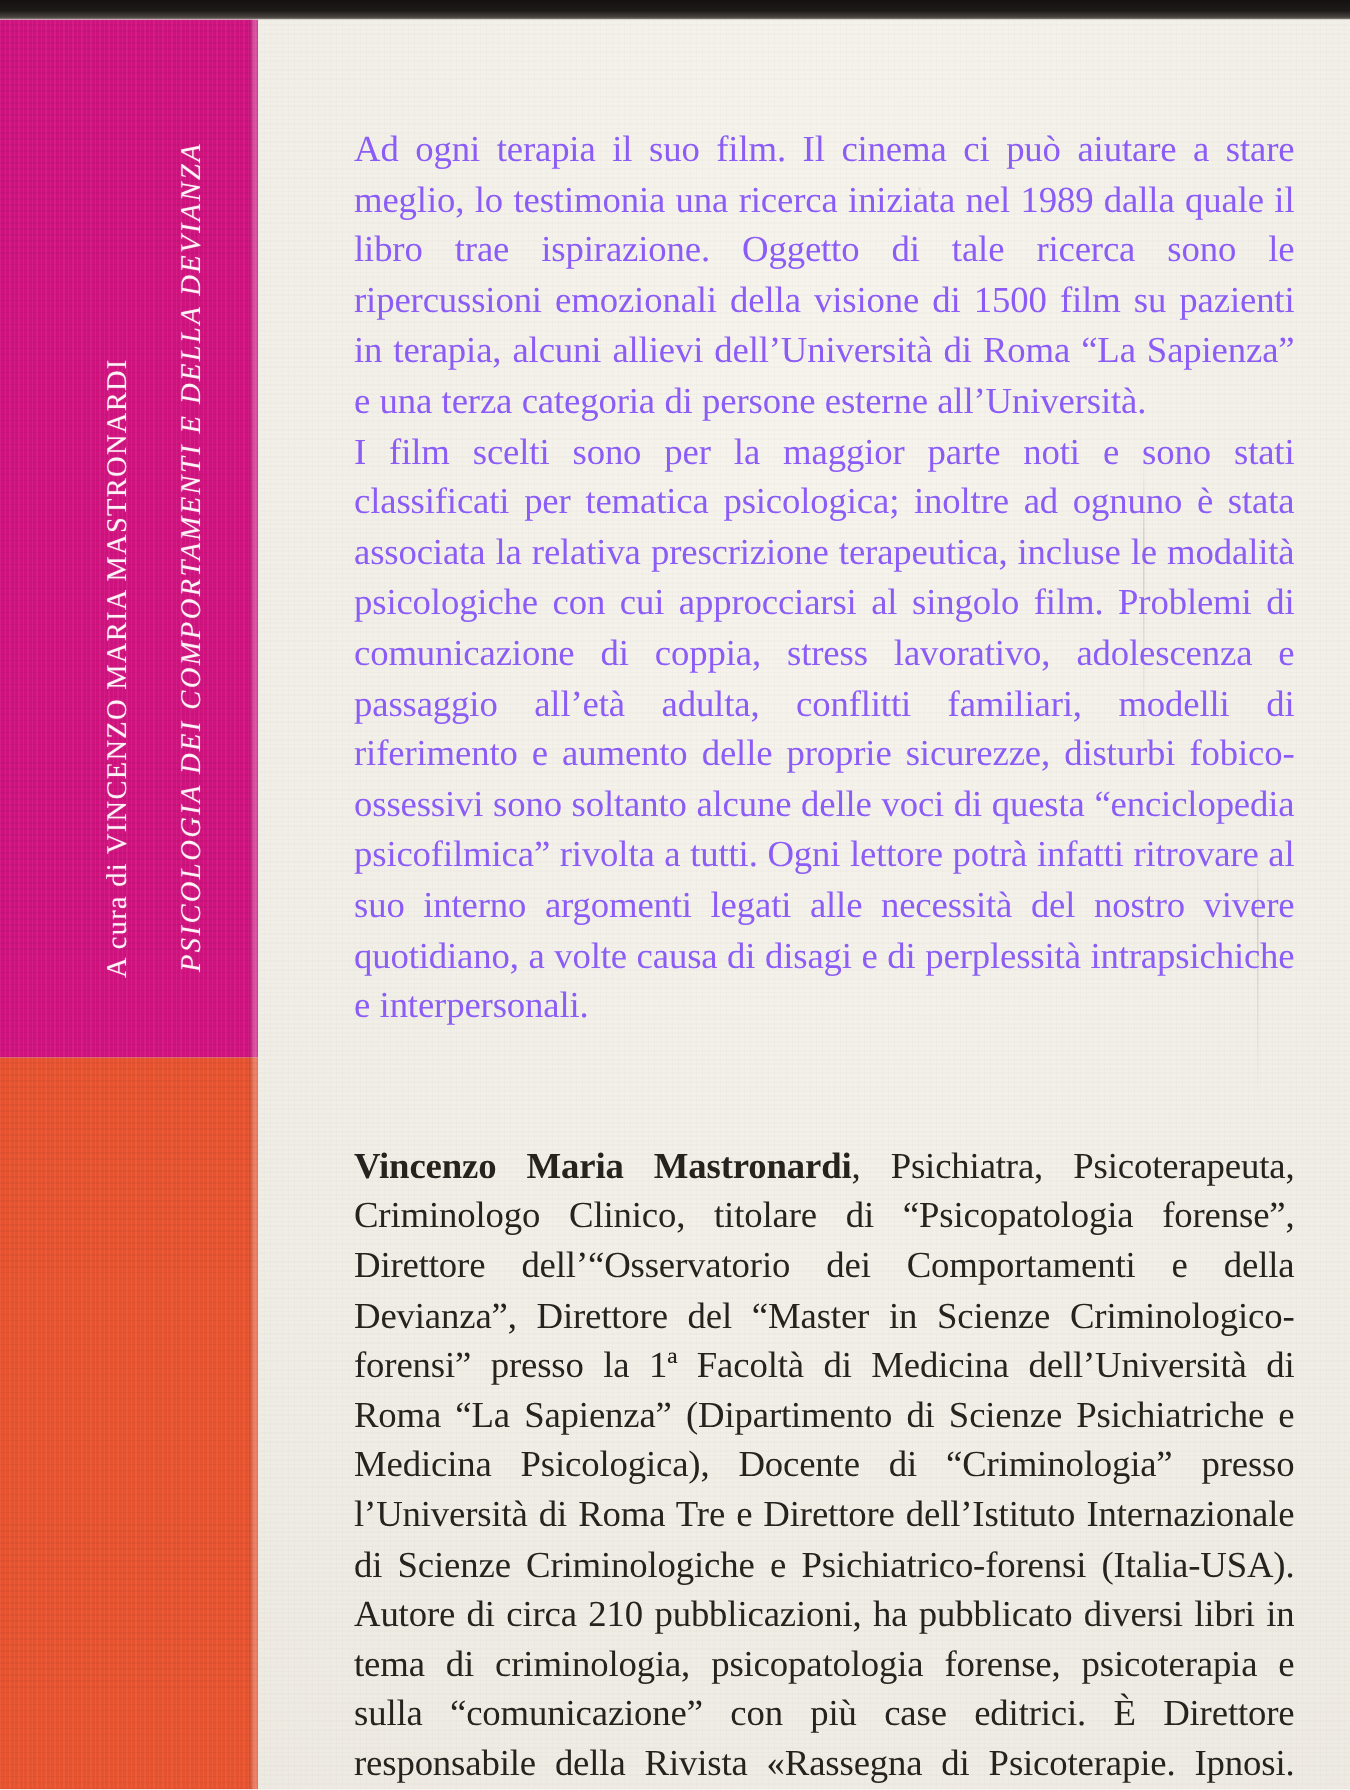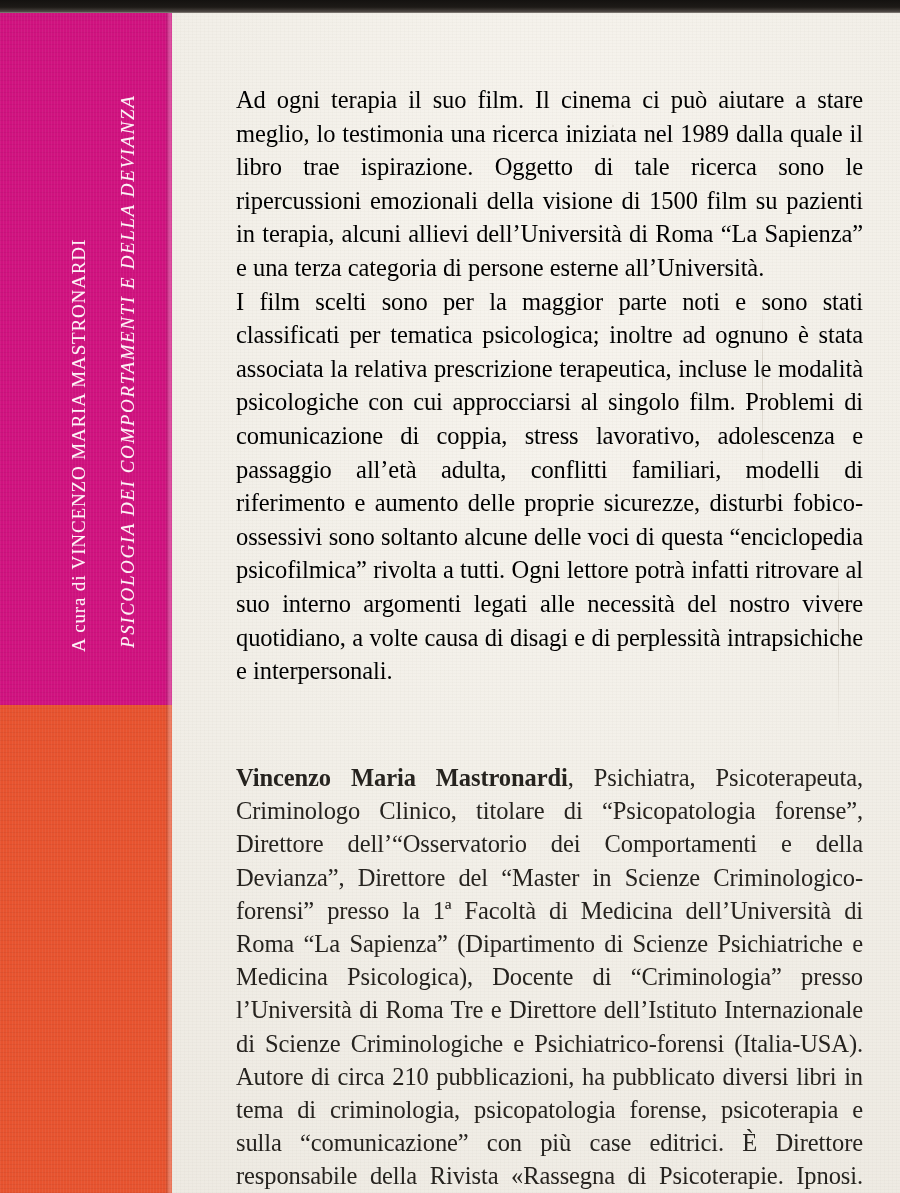--- a/index.html
+++ b/index.html
@@ -129,21 +129,21 @@
     width: 627px;
     height: 1180px;
   }
 
   p.blurb {
     margin: 0;
     text-align: justify;
     text-justify: inter-word;
     font-size: 24.5px;
     line-height: 33.6px;
-    color: #000000;
+    color: #8b5cf6;
     letter-spacing: -0.004em;
     word-spacing: 0.01em;
   }
   p.blurb + p.blurb { margin-top: 0; }
 
   .blurb-block { position: absolute; left: 0; top: 70px; width: 627px; }
 
   .bio-block { position: absolute; left: 0; top: 748px; width: 627px; }
   p.bio {
     margin: 0;

